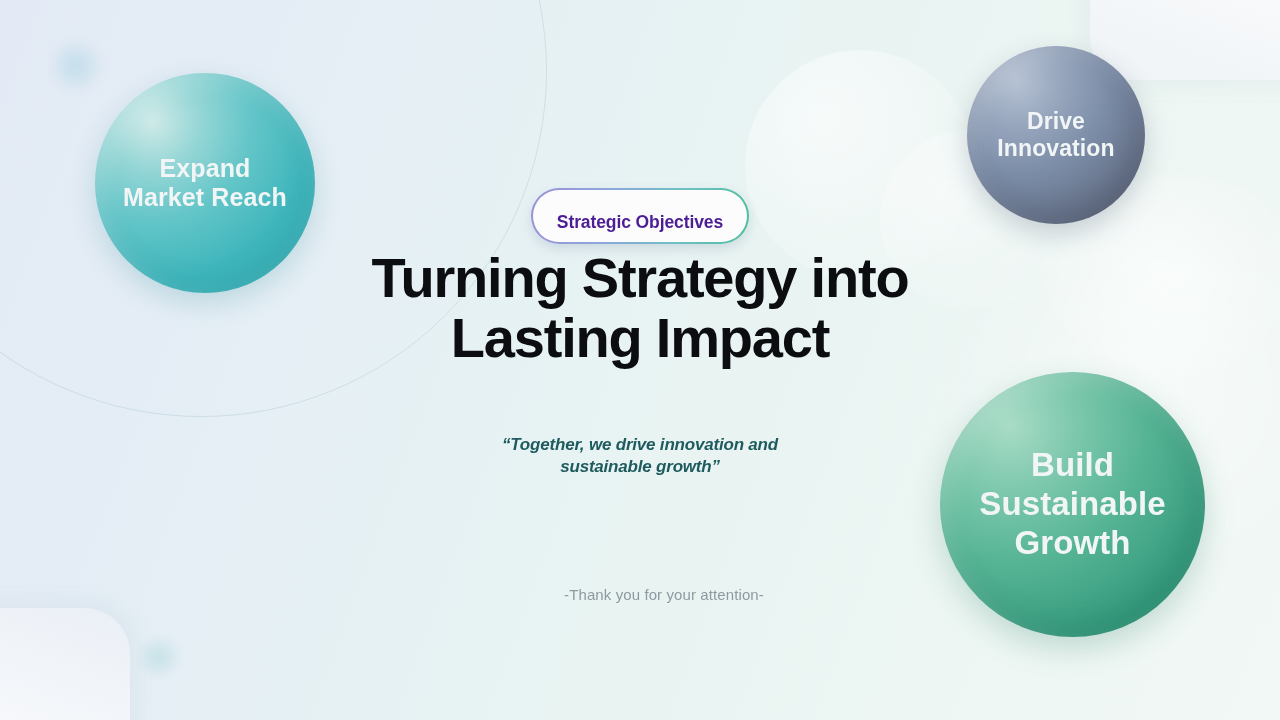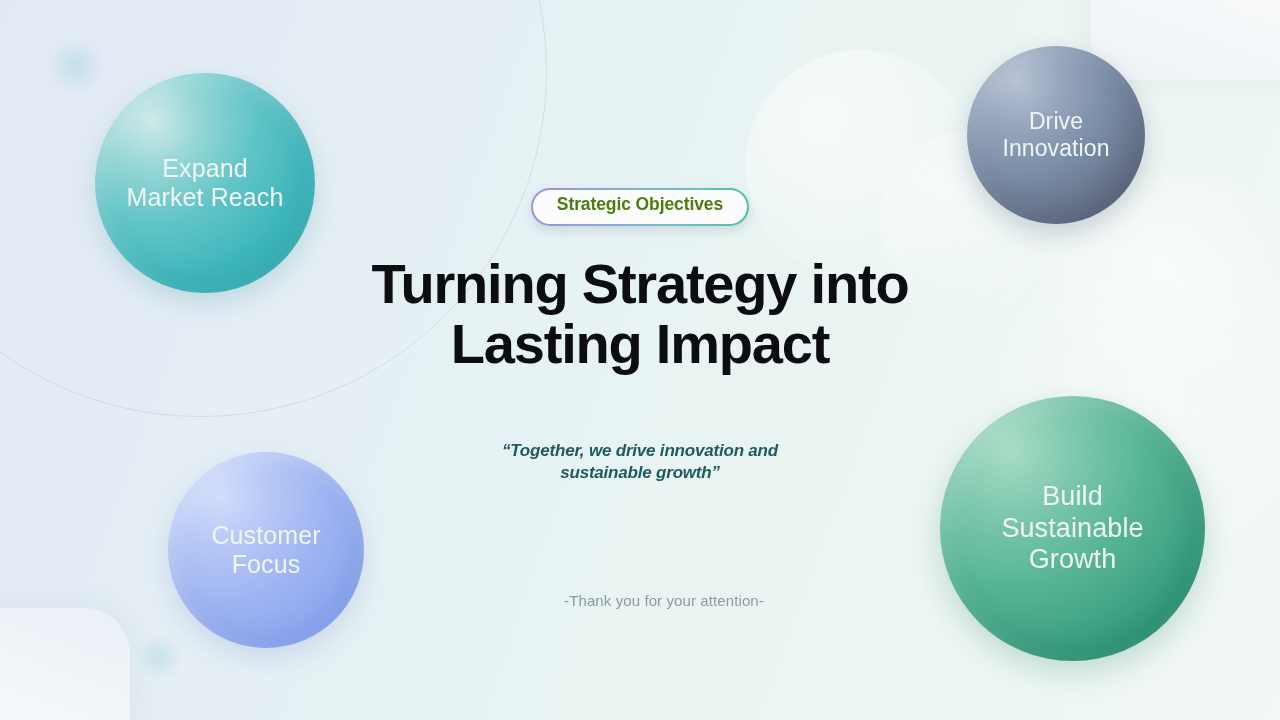--- a/index.html
+++ b/index.html
@@ -96,21 +96,21 @@
 
   
   .bubble {
     position: absolute;
     border-radius: 50%;
     display: flex;
     align-items: center;
     justify-content: center;
     text-align: center;
     color: #f1f5f6;
-    font-weight: 400;
+    font-weight: 700;
     line-height: 1.18;
     letter-spacing: 0.1px;
     box-sizing: border-box;
   }
   .bubble-label { display: block; white-space: pre-line; }
 
   .bubble-expand {
     left: 95px; top: 73px;
     width: 220px; height: 220px;
     font-size: 25px;
@@ -134,23 +134,23 @@
     left: 168px; top: 452px;
     width: 196px; height: 196px;
     font-size: 25px;
     background: radial-gradient(circle at 26% 22%,
        #d2ddfb 0%, #b7c8f6 24%, #9db3f2 52%, #8ba6ef 80%, #849fed 100%);
     box-shadow: 0 10px 26px rgba(105,130,210,0.22),
                 inset -8px -10px 26px rgba(50,75,160,0.10),
                 inset 6px 8px 20px rgba(255,255,255,0.30);
   }
   .bubble-build {
-    left: 940px; top: 396px;
+    left: 940px; top: 372px;
     width: 265px; height: 265px;
-    font-size: 27px;
+    font-size: 33px;
     background: radial-gradient(circle at 26% 20%,
        #a9dcc7 0%, #7fc9ae 22%, #55b494 48%, #359a7d 78%, #2d9173 100%);
     box-shadow: 0 12px 30px rgba(45,130,105,0.24),
                 inset -9px -12px 28px rgba(10,80,60,0.14),
                 inset 6px 8px 22px rgba(255,255,255,0.22);
   }
 
   
   .center {
     position: absolute;
@@ -163,29 +163,29 @@
   .badge {
     position: relative;
     padding: 2px;
     border-radius: 999px;
     background: linear-gradient(100deg, #9b90d6 0%, #8fa5dc 32%, #6fc0c4 68%, #4dbf9e 100%);
     box-shadow: 0 5px 12px rgba(90,110,140,0.18);
   }
   .badge-inner {
     background: #fcfcfd;
     border-radius: 999px;
-    padding: 4px 24px 9px;
+    padding: 22px 24px 9px;
     font-size: 17.5px;
     font-weight: 700;
-    color: #4d7c0f;
+    color: #4c1d95;
     letter-spacing: -0.1px;
     white-space: nowrap;
   }
   .title {
-    margin-top: 28px;
+    margin-top: 4px;
     font-size: 56px;
     font-weight: 800;
     color: #0b0d10;
     line-height: 1.08;
     text-align: center;
     letter-spacing: -1.2px;
     white-space: pre-line;
   }
   .quote {
     margin-top: 28px;
@@ -227,24 +227,20 @@
   <div class="bubble bubble-expand">
     <span class="bubble-label">Expand
 Market Reach</span>
   </div>
 
   <div class="bubble bubble-drive">
     <span class="bubble-label">Drive
 Innovation</span>
   </div>
 
-  <div class="bubble bubble-customer">
-    <span class="bubble-label">Customer
-Focus</span>
-  </div>
 
   <div class="bubble bubble-build">
     <span class="bubble-label">Build
 Sustainable
 Growth</span>
   </div>
 
   <div class="center">
     <div class="badge">
       <div class="badge-inner">Strategic Objectives</div>

